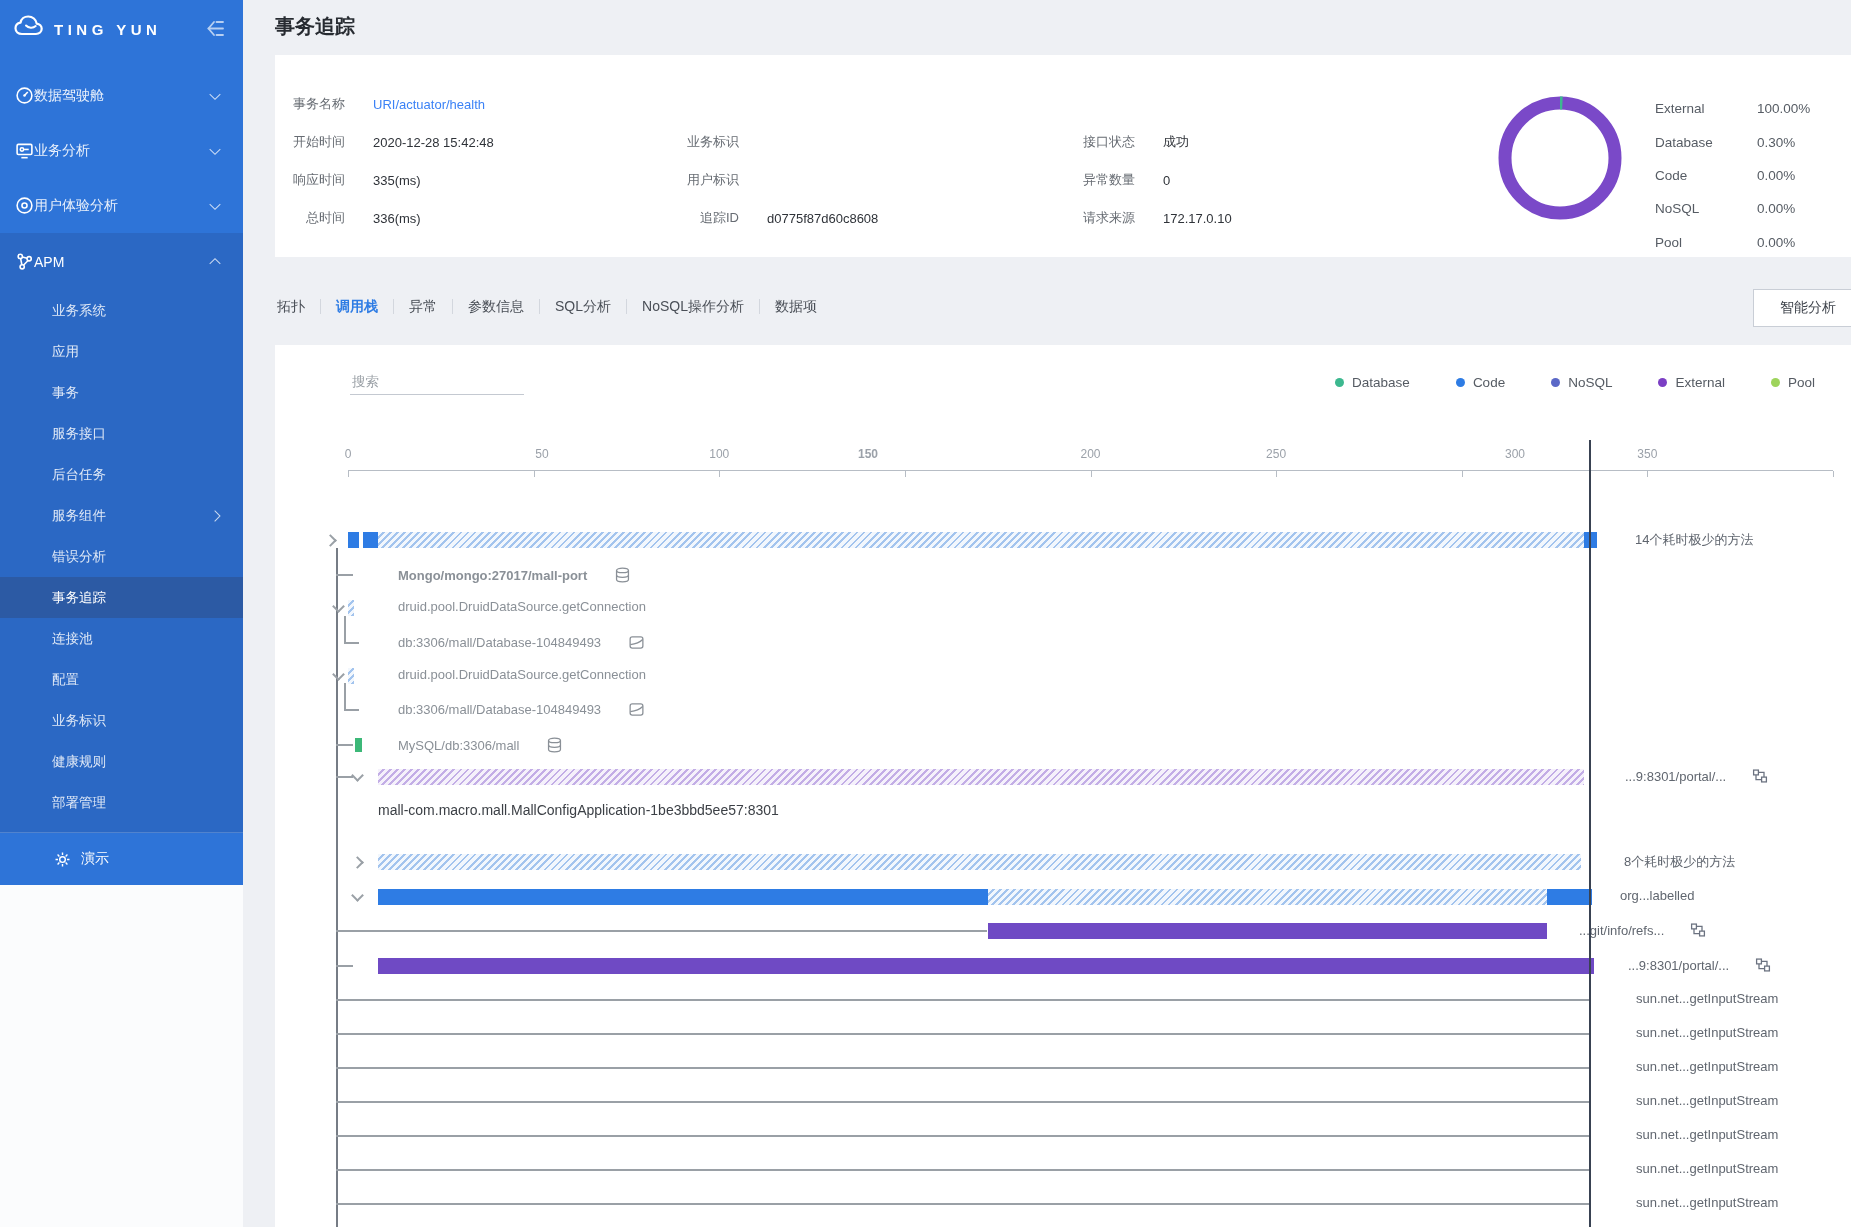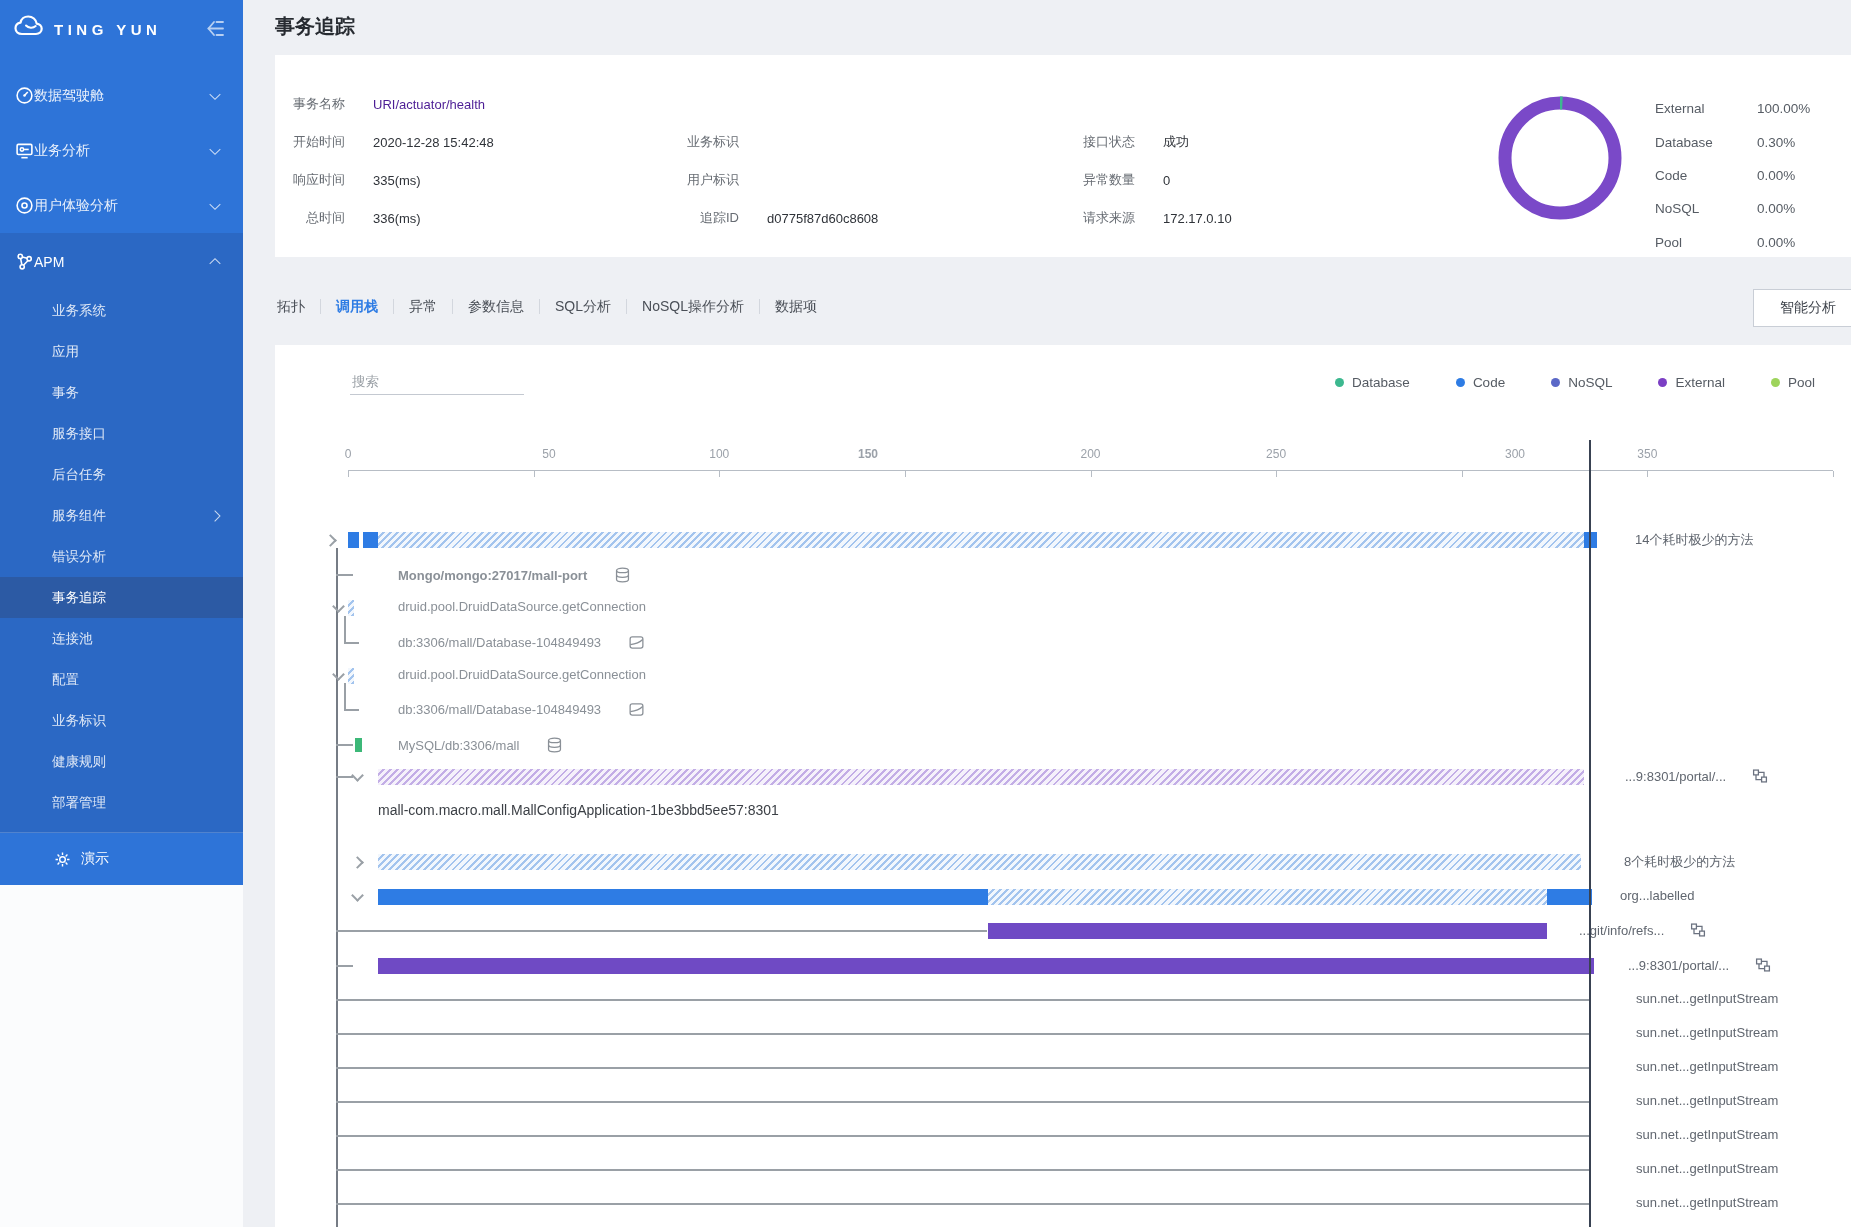--- a/index.html
+++ b/index.html
@@ -29,21 +29,21 @@
   
   .main{position:absolute;left:243px;top:0;right:0;bottom:0}
   .page-title{position:absolute;left:32px;top:13px;font-size:20px;font-weight:600;color:#272b31}
   .panel{position:absolute;background:#fff}
   #info-panel{left:32px;top:55px;width:1211px;height:202px}
   #donut-panel{left:1225px;top:55px;width:383px;height:202px}
   .info-col{position:absolute}
   .info-row{height:38px;display:flex;align-items:center}
   .lbl{width:54px;text-align:right;color:#676c73;font-size:13px;flex:none}
   .val{margin-left:28px;color:#2f3339;font-size:13px;white-space:nowrap}
-  .val.link{color:#4c1d95;cursor:pointer}
+  .val.link{color:#3b82f6;cursor:pointer}
   #donut-svg{position:absolute;left:22px;top:33px}
   .bd-legend{position:absolute;left:187px;top:37px}
   .bd-row{height:33.4px;display:flex;align-items:center;font-size:13.5px;color:#565c64}
   .bd-name{width:102px}
   
   .tabs{position:absolute;left:34px;top:288px;height:37px;display:flex;align-items:center;font-size:14px;color:#4a4f57}
   .tab{margin-right:15px;cursor:pointer;white-space:nowrap}
   .tab.active{color:#2e7ce4;font-weight:700}
   .tab-sep{width:1px;height:15px;background:#d3d7de;margin-right:15px}
   #smart-btn{position:absolute;left:1510px;top:289px;width:110px;height:38px;background:#fff;border:1px solid #c9ced6;font-size:14px;color:#40454d;display:flex;align-items:center;justify-content:center;cursor:pointer;box-sizing:border-box}
@@ -321,21 +321,21 @@
         </div>
         <div class="tl-item">
           <span class="tl-dot" style="background: rgb(158, 212, 92);"></span>
           <span>Pool</span>
         </div>
       </div>
     <div id="axis">
         <div class="axis-line"></div>
         <div class="axis-label" style="left: 73px;">0</div>
         <div class="axis-tick" style="left: 73px;"></div>
-        <div class="axis-label" style="left: 274px;">50</div>
+        <div class="axis-label" style="left: 267px;">50</div>
         <div class="axis-tick" style="left: 258.625px;"></div>
         <div class="axis-label" style="left: 444.25px;">100</div>
         <div class="axis-tick" style="left: 444.25px;"></div>
         <div class="axis-label" style="left: 593px; font-weight: bold;">150</div>
         <div class="axis-tick" style="left: 629.875px;"></div>
         <div class="axis-label" style="left: 815.5px;">200</div>
         <div class="axis-tick" style="left: 815.5px;"></div>
         <div class="axis-label" style="left: 1001.12px;">250</div>
         <div class="axis-tick" style="left: 1001.12px;"></div>
         <div class="axis-label" style="left: 1240px;">300</div>

